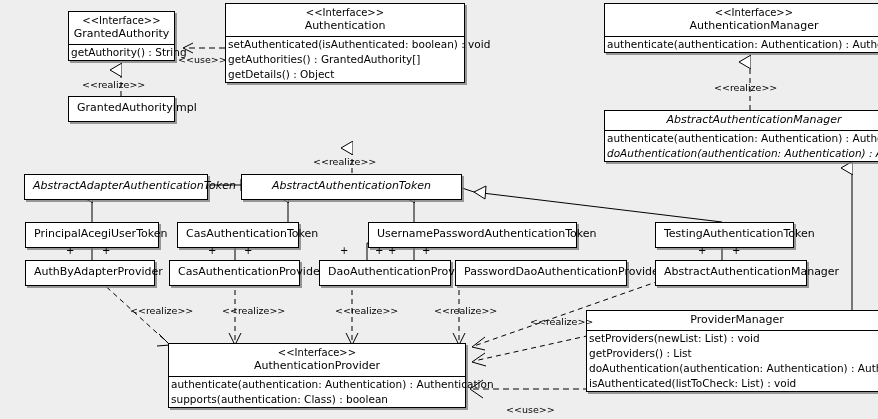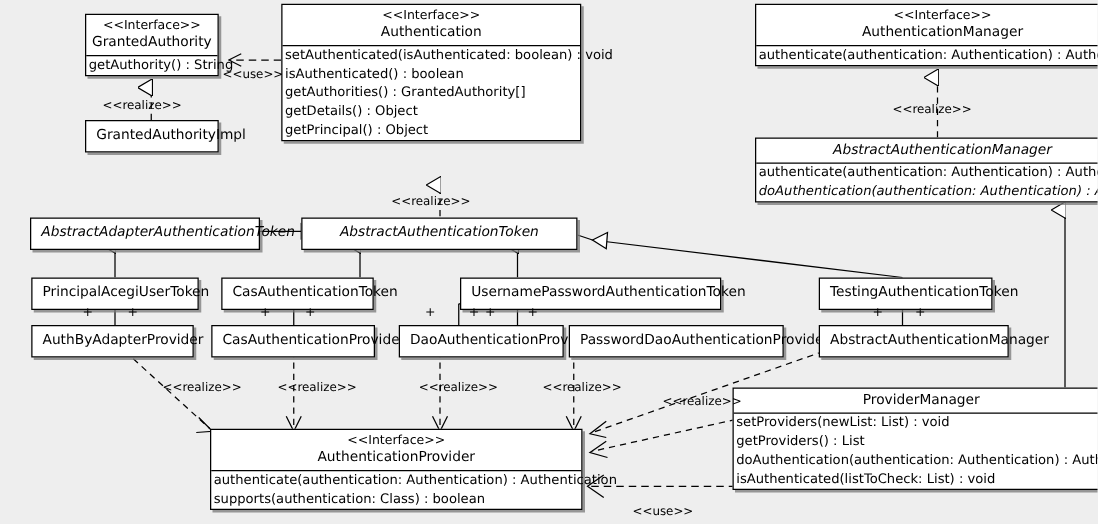--- a/index.html
+++ b/index.html
@@ -161,24 +161,22 @@
     </div>
   </div>
 
   <div class="uml-box" style="left:203px;top:3px;width:240px;">
     <div class="uml-head">
       <div class="stereo">&lt;&lt;Interface&gt;&gt;</div>
       <div class="cname">Authentication</div>
     </div>
     <div class="uml-ops">
       <div class="op">setAuthenticated(isAuthenticated: boolean) : void</div>
-      <div class="op">isAuthenticated() : boolean</div>
       <div class="op">getAuthorities() : GrantedAuthority[]</div>
       <div class="op">getDetails() : Object</div>
-      <div class="op">getPrincipal() : Object</div>
     </div>
   </div>
 
   <div class="uml-box" style="left:582px;top:3px;width:300px;">
     <div class="uml-head">
       <div class="stereo">&lt;&lt;Interface&gt;&gt;</div>
       <div class="cname">AuthenticationManager</div>
     </div>
     <div class="uml-ops">
       <div class="op">authenticate(authentication: Authentication) : Authentication</div>

